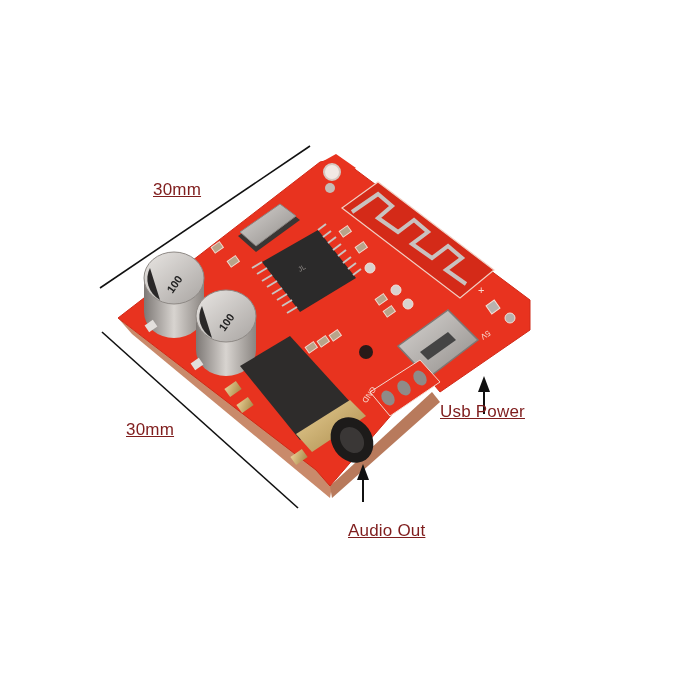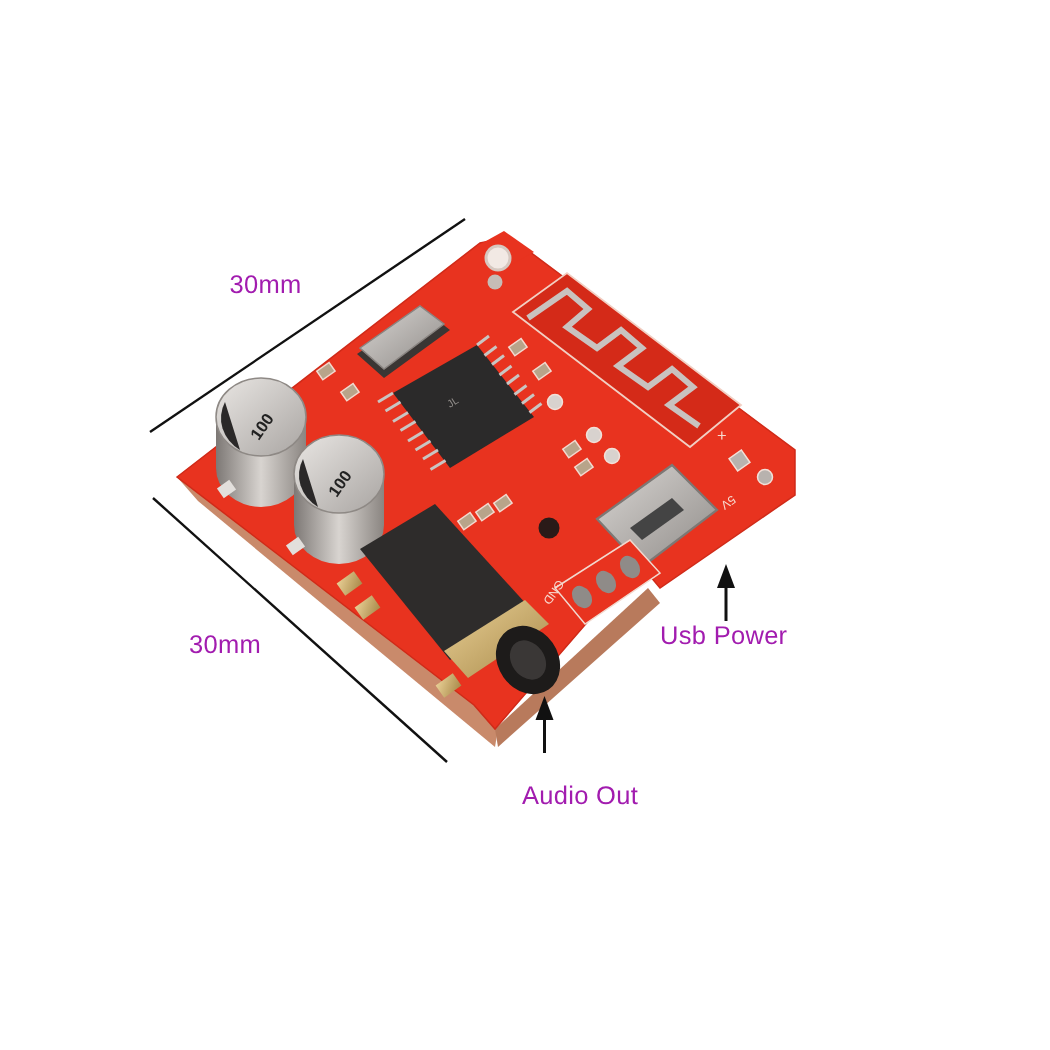--- a/index.html
+++ b/index.html
@@ -1,19 +1,19 @@
 <!DOCTYPE html>
 <html><head>
 <meta charset="utf-8">
 <style>
   html, body { margin: 0; padding: 0; background: #ffffff; }
   body { width: 700px; height: 700px; position: relative; overflow: hidden;
          font-family: "Liberation Sans", "DejaVu Sans", sans-serif; }
   .stage { position: absolute; left: 0; top: 0; width: 700px; height: 700px; }
-  .label { position: absolute; font-size: 17px; color: #a21caf; letter-spacing: 0.2px; white-space: nowrap; }
+  .label { position: absolute; font-size: 17px; color: #7f1d1d; letter-spacing: 0.2px; white-space: nowrap; text-decoration: underline; }
   svg { position: absolute; left: 0; top: 0; }
 </style>
 </head>
 <body>
 
 <div class="stage">
 
   <svg width="700" height="700" viewBox="0 0 700 700">
     <defs>
       <linearGradient id="capTop" x1="0" y1="0" x2="1" y2="1">
@@ -153,15 +153,15 @@
       <path d="M478 392 L484 376 L490 392 Z" fill="#111"></path>
     </g>
     <g>
       <line x1="363" y1="502" x2="363" y2="474" stroke="#111" stroke-width="2"></line>
       <path d="M357 480 L363 464 L369 480 Z" fill="#111"></path>
     </g>
   </svg>
 
   <div class="label" style="left:153px; top:180px;">30mm</div>
   <div class="label" style="left:126px; top:420px;">30mm</div>
-  <div class="label" style="left:440px; top:414px;">Usb Power</div>
+  <div class="label" style="left:440px; top:402px;">Usb Power</div>
   <div class="label" style="left:317px; top:521px;margin-left:31px;">Audio Out</div>
 </div>
 
 </body></html>

